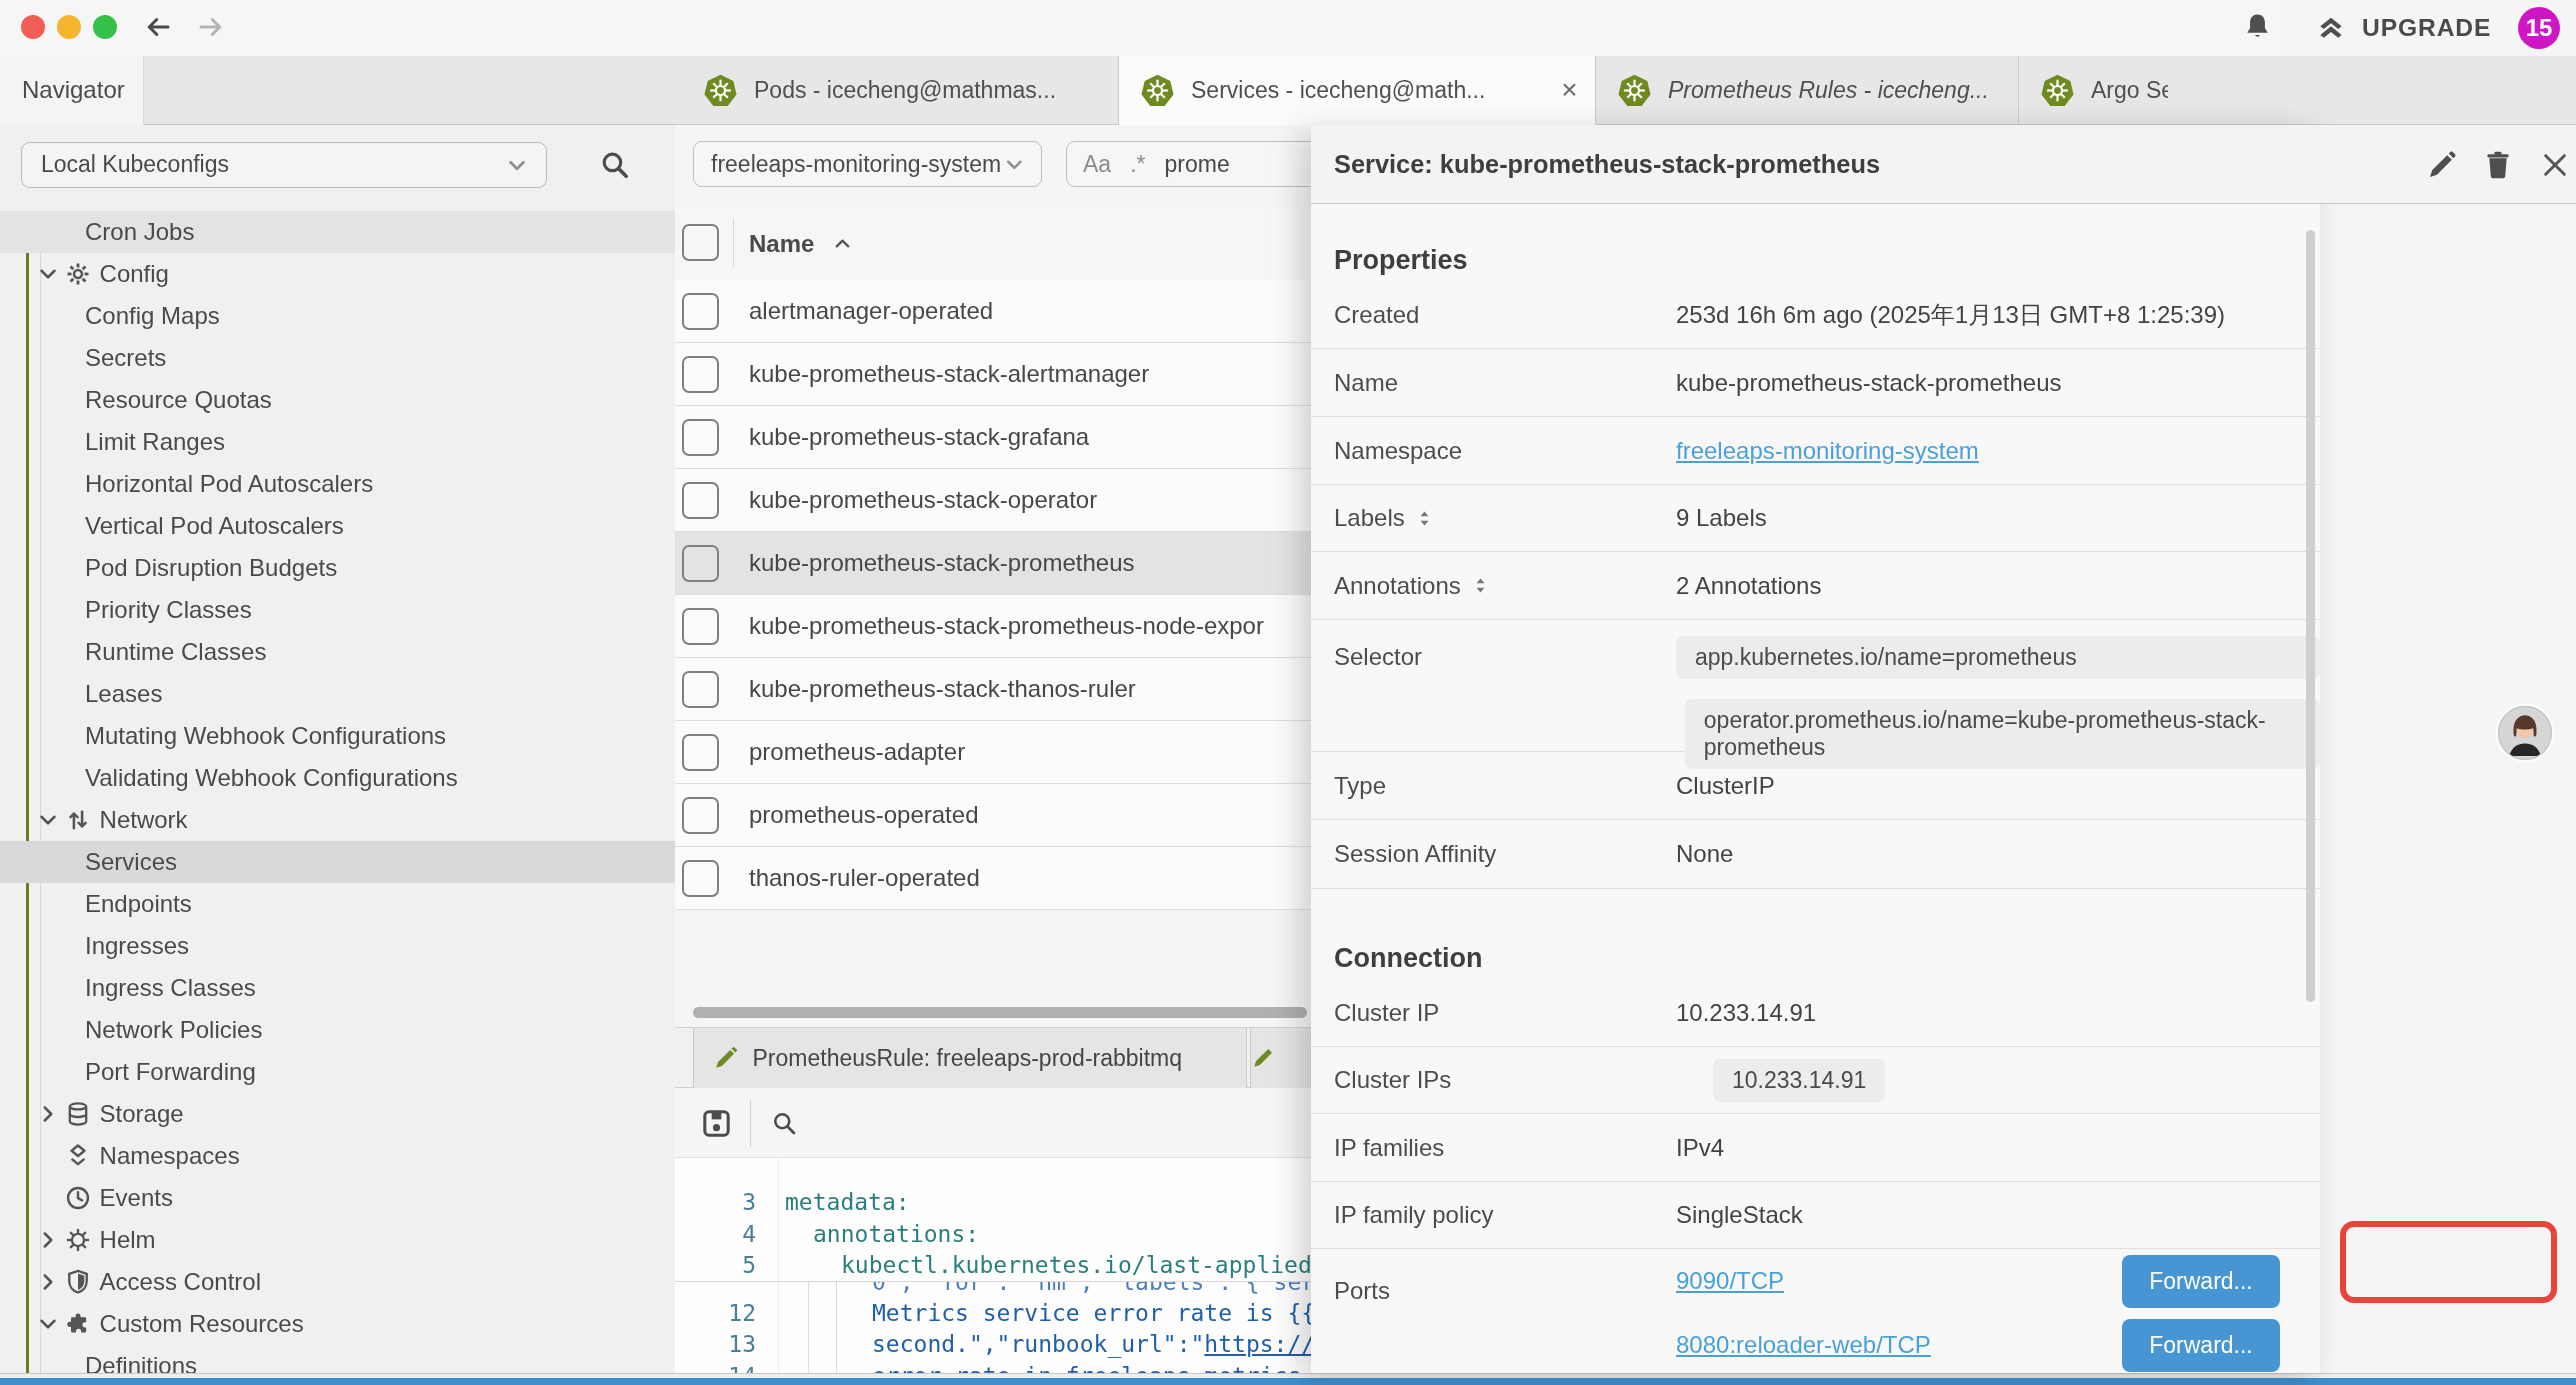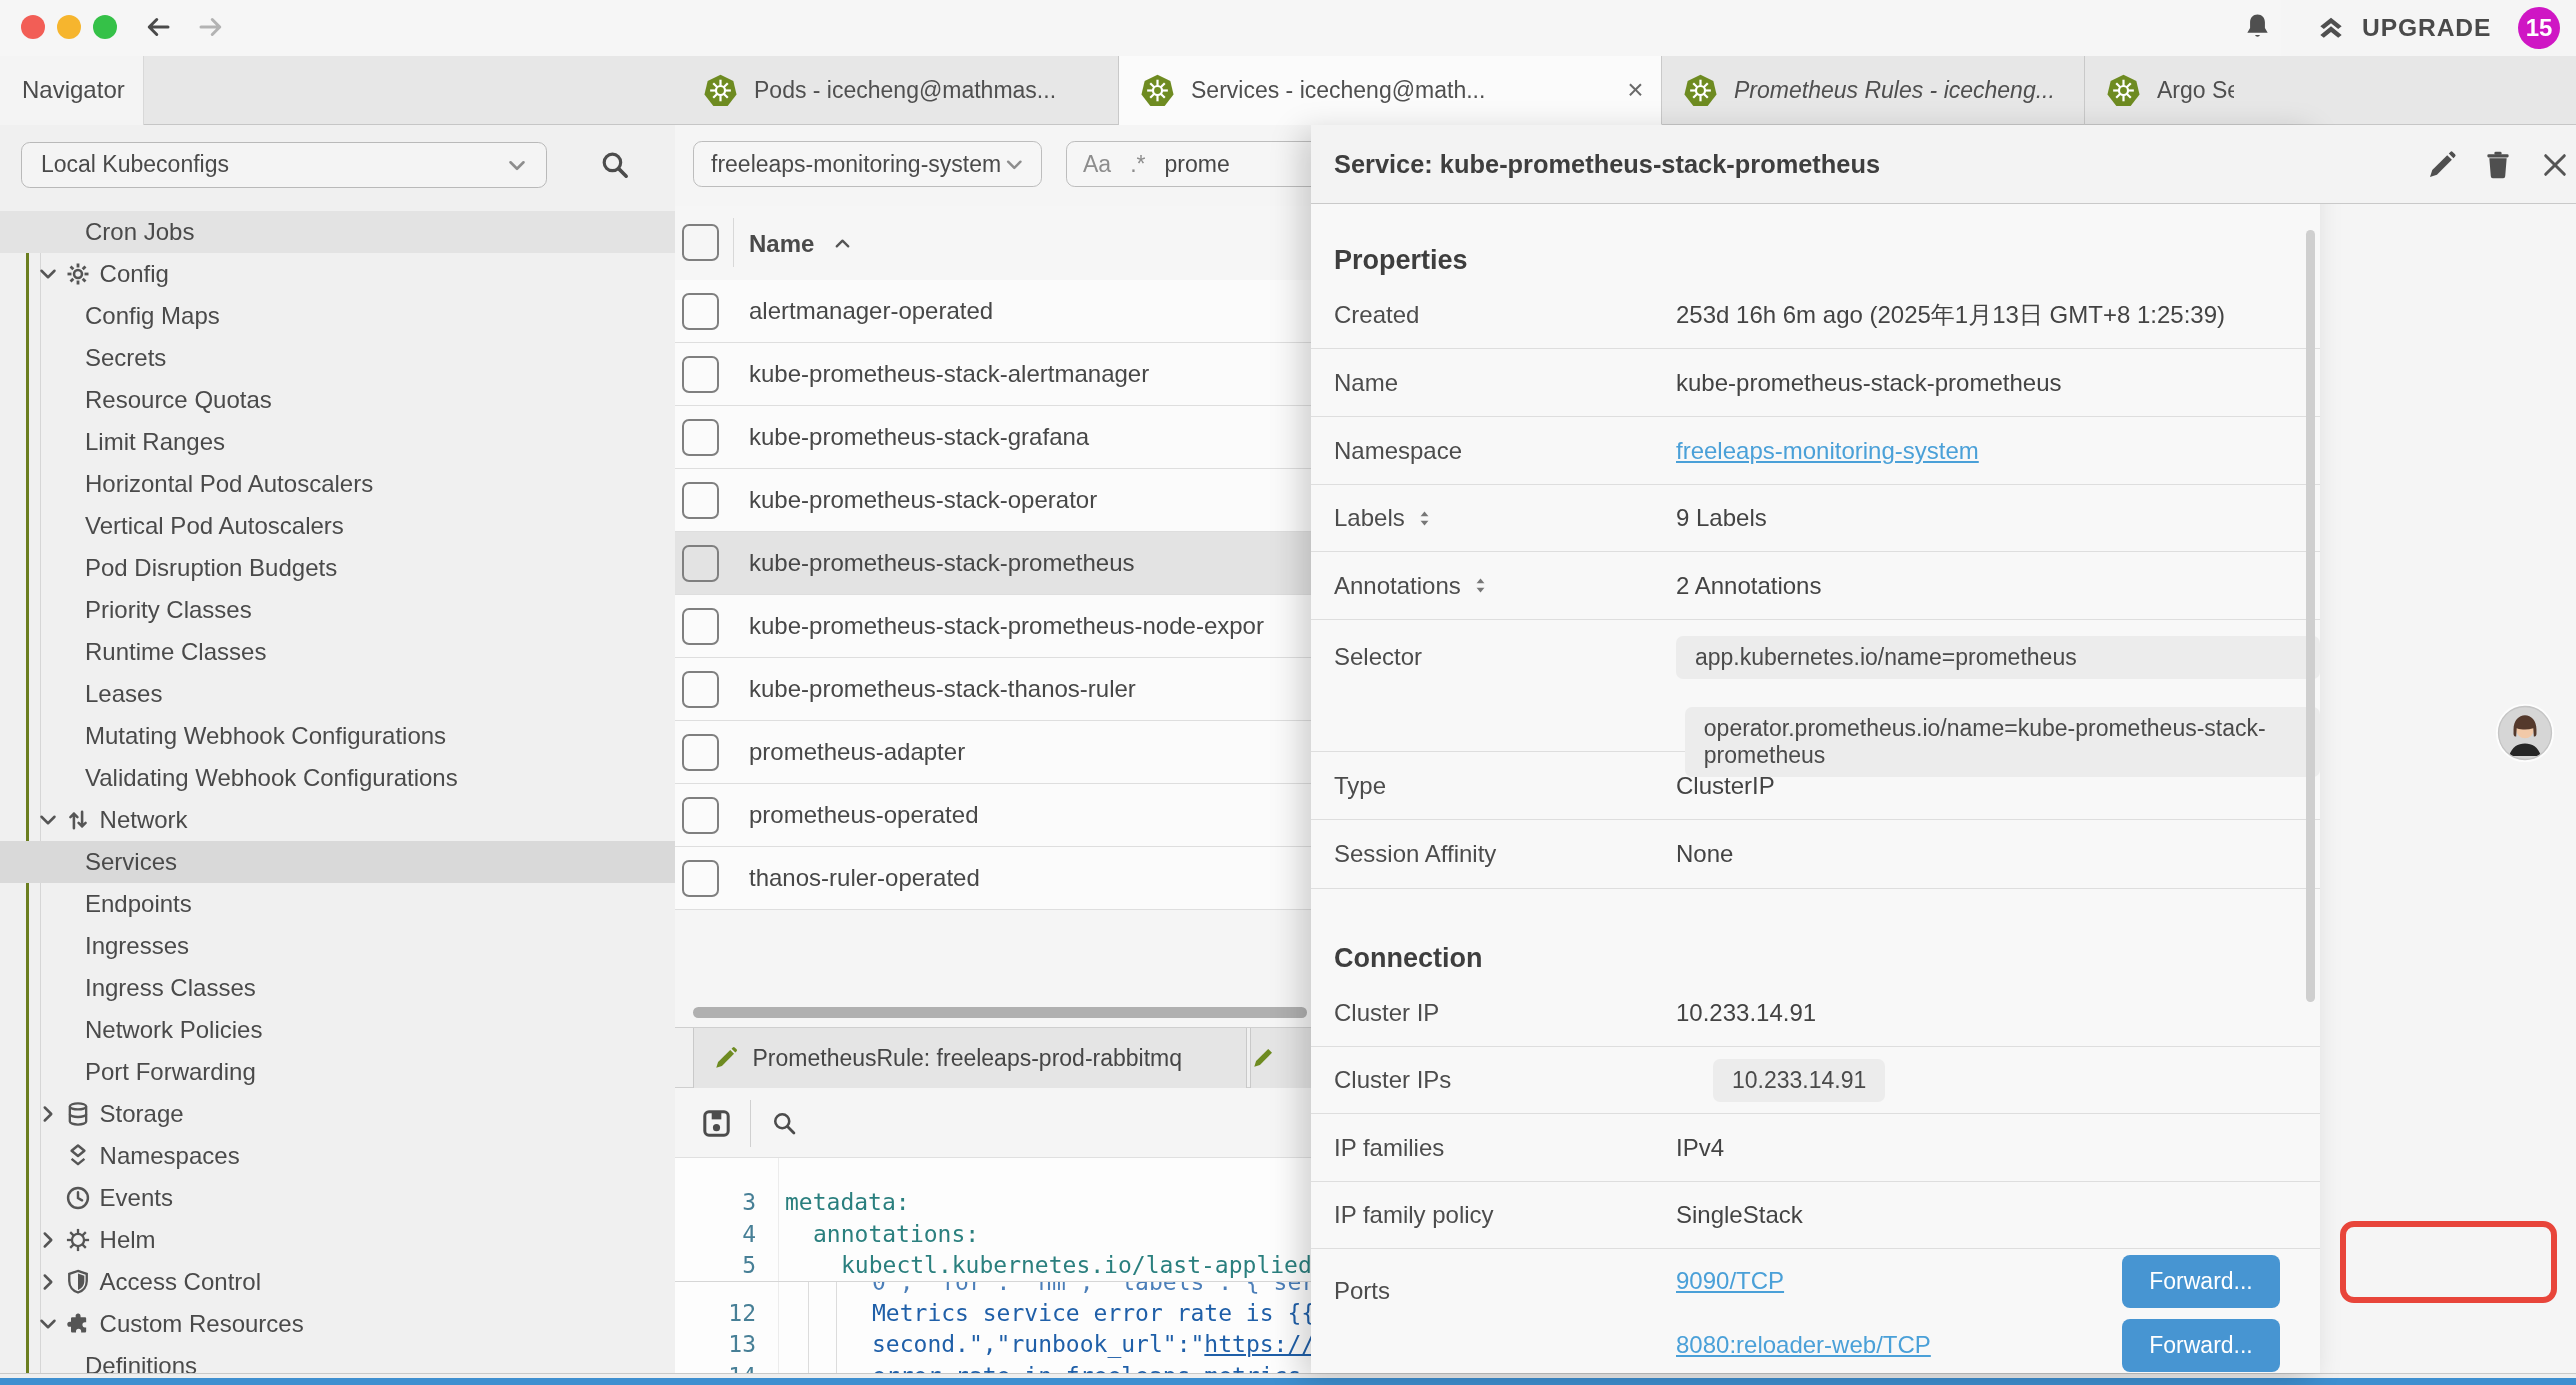--- a/index.html
+++ b/index.html
@@ -161,21 +161,21 @@
               <line x1="15.1" y1="12" x2="19.1" y2="12"></line>
               <line x1="7" y1="7" x2="9.8" y2="9.8"></line>
               <line x1="14.2" y1="14.2" x2="17" y2="17"></line>
               <line x1="7" y1="17" x2="9.8" y2="14.2"></line>
               <line x1="14.2" y1="9.8" x2="17" y2="7"></line>
             </g>
           </svg>
       </span>
       <span class="tlbl">Pods - icecheng@mathmas...</span>
     </div>
-    <div class="mtab active" style="width:543px;">
+    <div class="mtab active" style="width:477px;">
       <span class="ticn">
         <svg viewBox="0 0 24 24" width="35" height="35">
             <polygon points="12,1.2 20.8,5.4 23,14.8 16.9,22.6 7.1,22.6 1,14.8 3.2,5.4" fill="#6e8b21"></polygon>
             <g stroke="#fff" stroke-width="1.5" fill="none">
               <circle cx="12" cy="12" r="3.1"></circle>
               <line x1="12" y1="4.6" x2="12" y2="8.9"></line>
               <line x1="12" y1="15.1" x2="12" y2="19.4"></line>
               <line x1="4.9" y1="12" x2="8.9" y2="12"></line>
               <line x1="15.1" y1="12" x2="19.1" y2="12"></line>
               <line x1="7" y1="7" x2="9.8" y2="9.8"></line>
@@ -647,21 +647,21 @@
             <svg viewBox="0 0 24 24" width="21" height="21">
               <path d="M12 4l4.5 5.5h-9z" fill="#777"></path>
               <path d="M12 20l-4.5-5.5h9z" fill="#777"></path>
             </svg>
           </span>
       </span>
       <span class="val">2 Annotations</span>
     </div>
     <div class="prow" style="height:132px; align-items:flex-start;">
       <span class="lab" style="padding-top:23px;">Selector</span>
-      <span style="display:flex; flex-direction:column; gap:28px; padding-top:16px;">
+      <span style="display:flex; flex-direction:column; gap:20px; padding-top:16px;">
         <span class="chip">app.kubernetes.io/name=prometheus</span>
         <span class="chip" style="margin-left:8.8px;">operator.prometheus.io/name=kube-prometheus-stack-prometheus</span>
       </span>
     </div>
     <div class="prow" style="height:68px;">
       <span class="lab">Type</span>
       <span class="val">ClusterIP</span>
     </div>
     <div class="prow" style="height:69px;">
       <span class="lab">Session Affinity</span>

